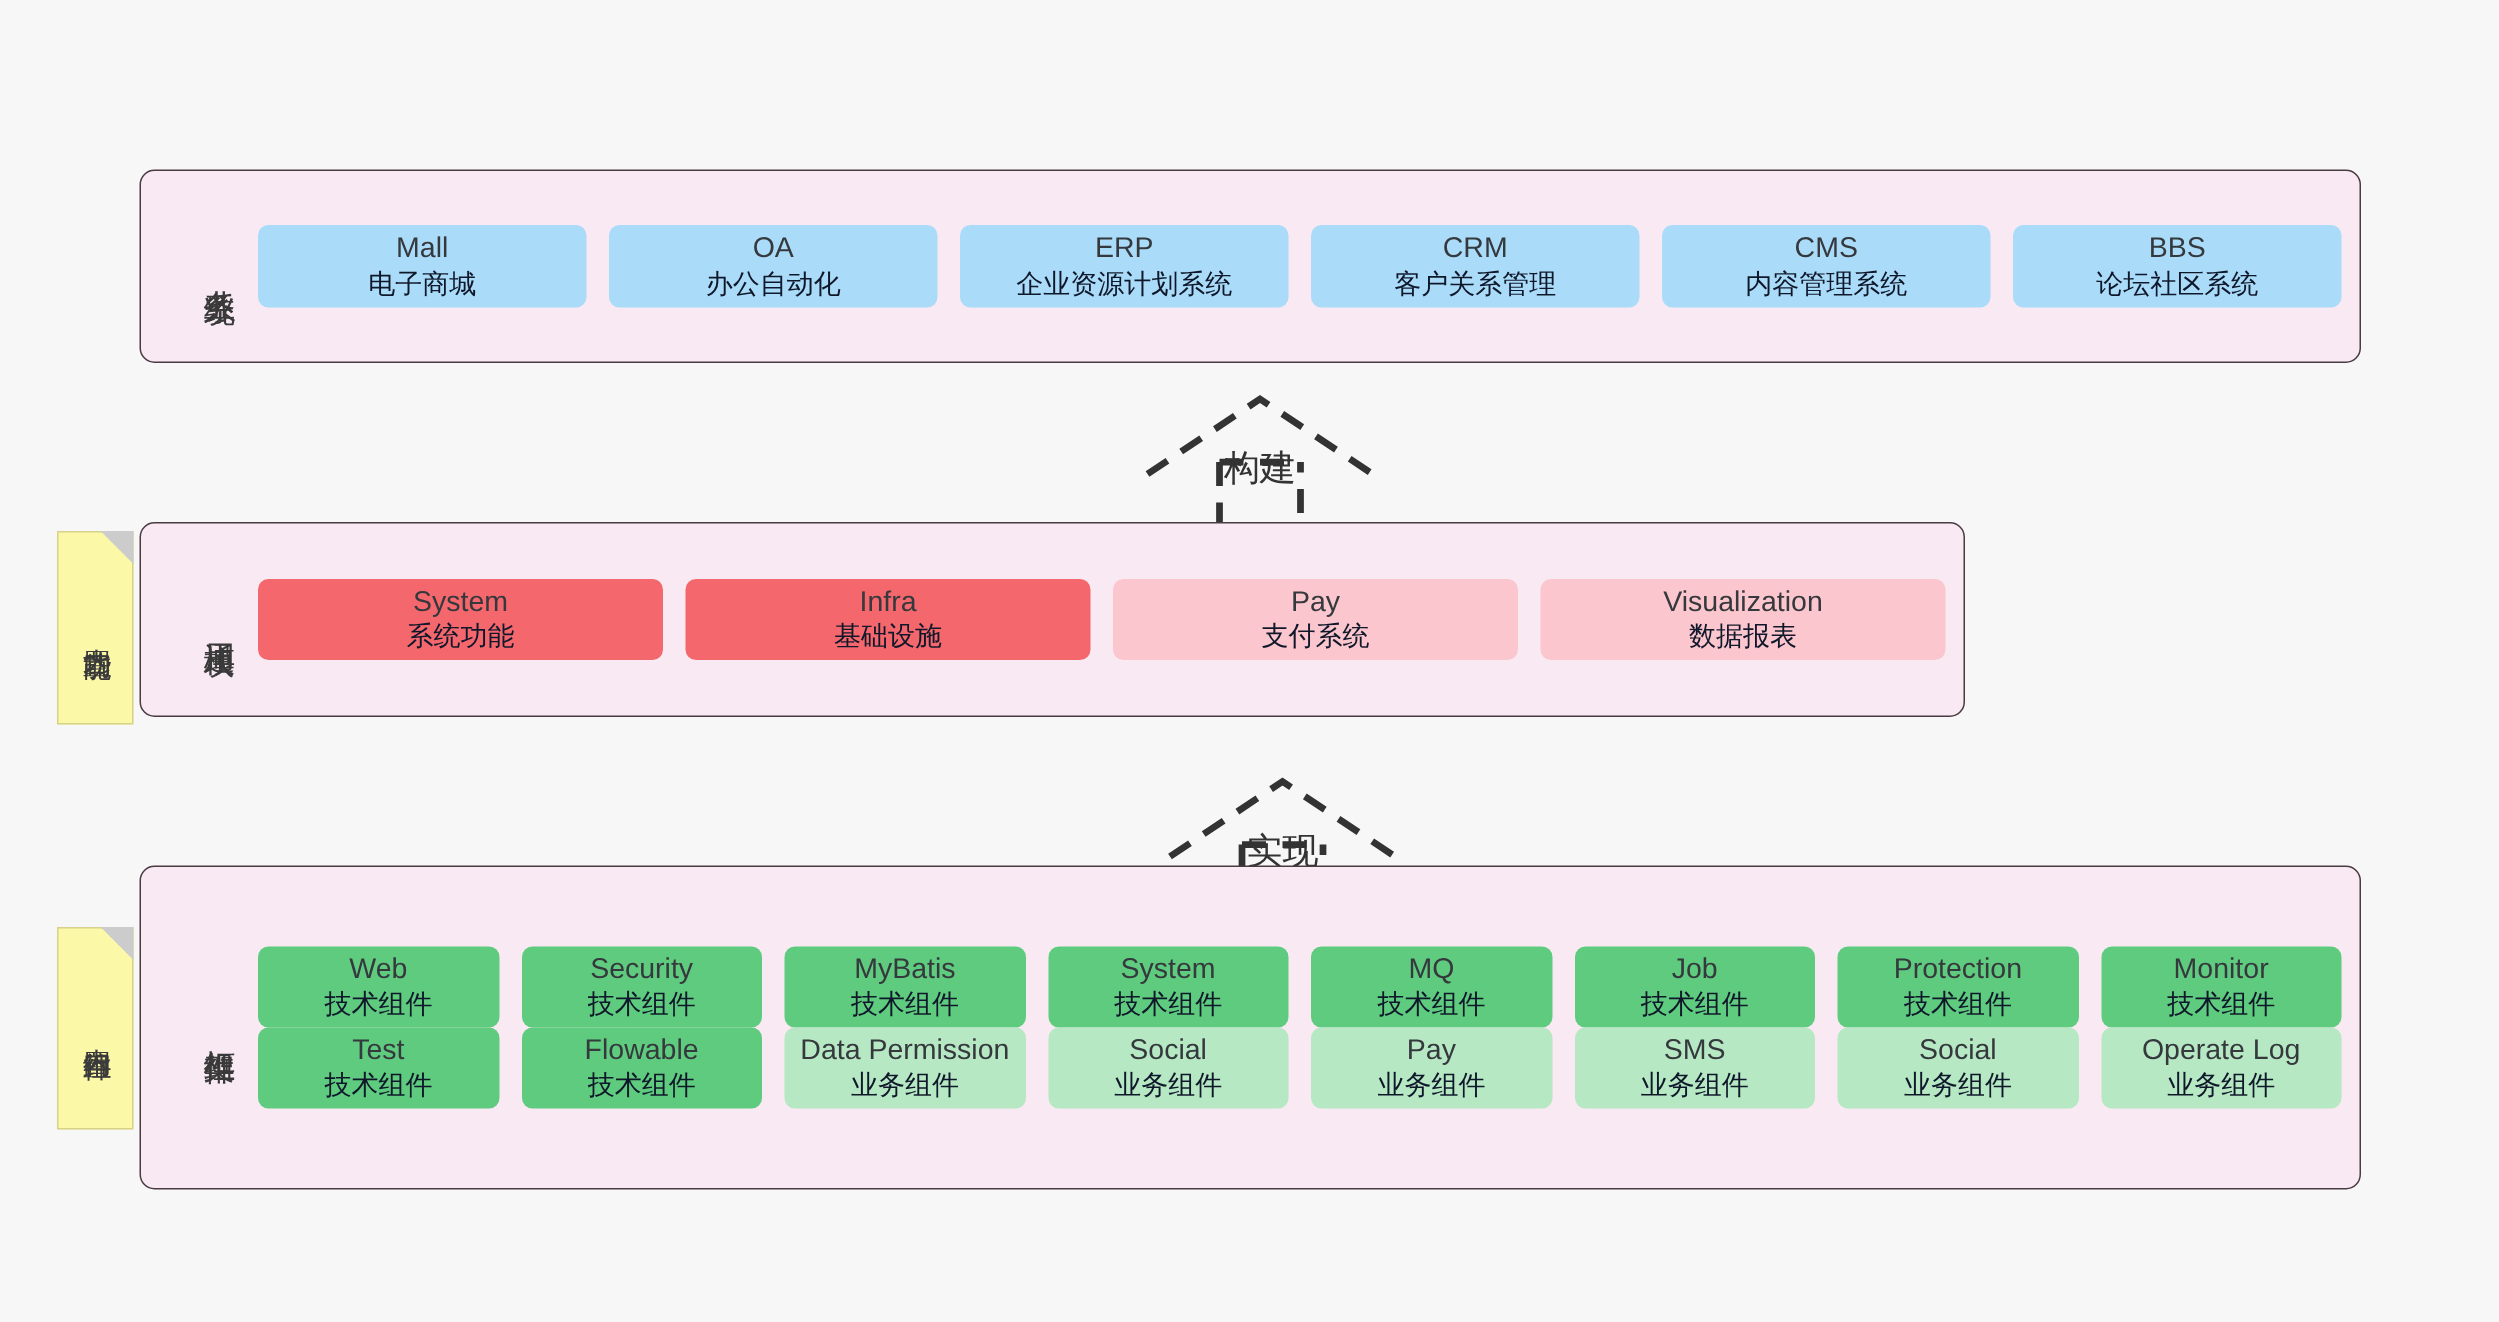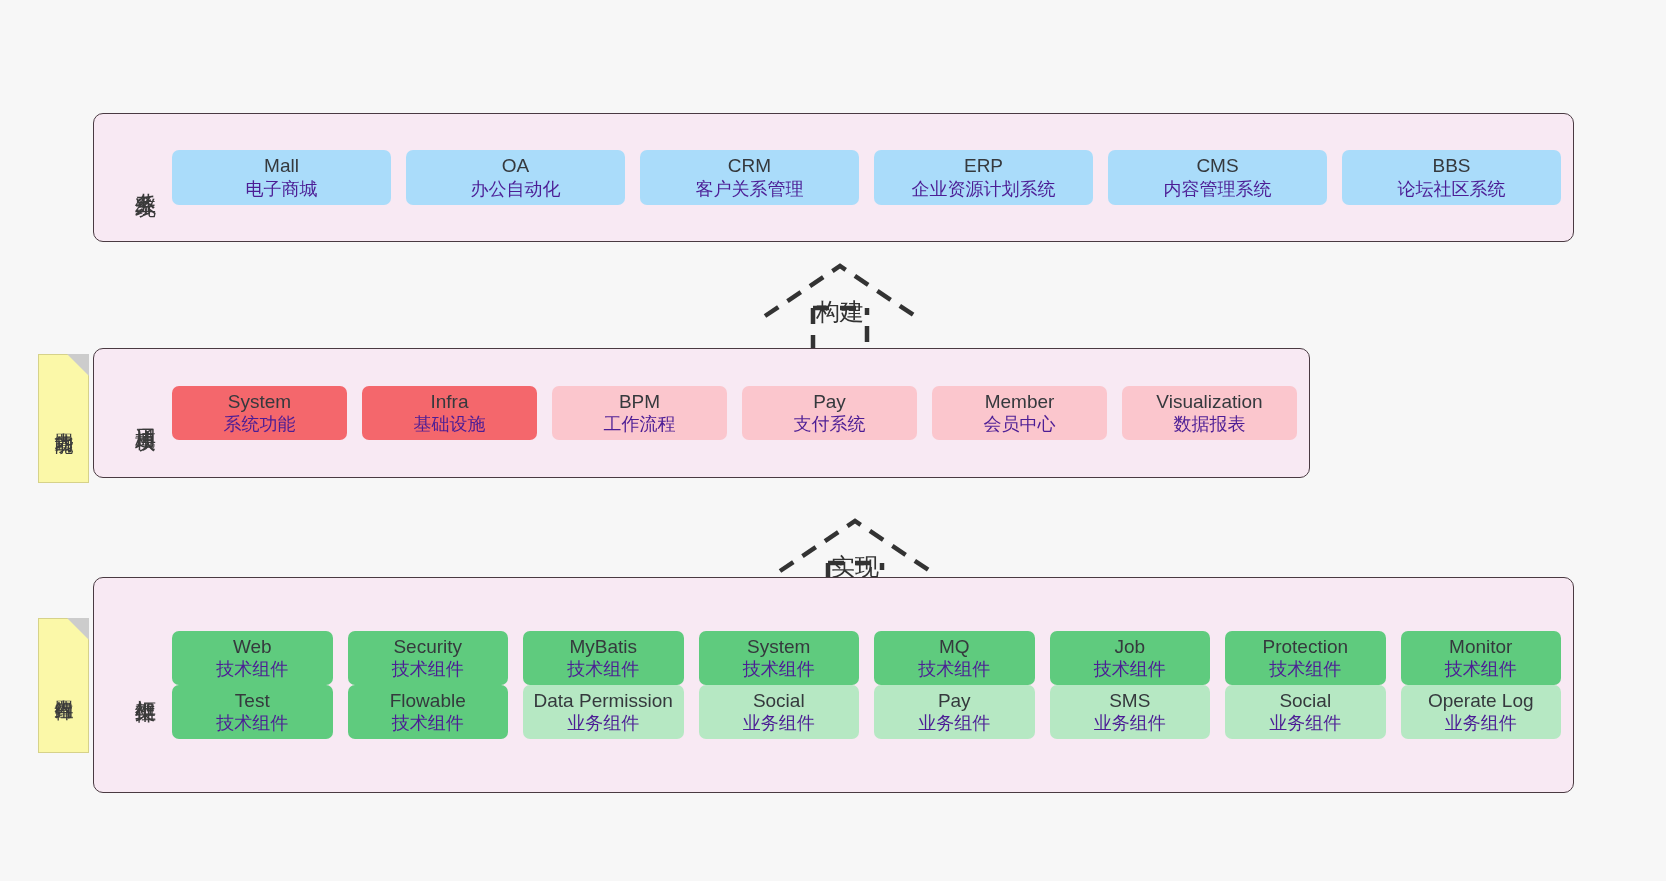--- a/index.html
+++ b/index.html
@@ -76,21 +76,21 @@
   }
   .cell .en {
     font-size: 19px;
     line-height: 1.22;
     color: #35393d;
     white-space: normal;
   }
   .cell .cn {
     font-size: 18px;
     line-height: 1.28;
-    color: #4c1d95;
+    color: #0f172a;
   }
 
   
   .c-blue        { background: #aadcfa; }
   .c-red         { background: #f4676c; }
   .c-pink        { background: #fbc6cd; }
   .c-green       { background: #5fcb7e; }
   .c-lightgreen  { background: #b6e8c3; }
 
   
@@ -164,26 +164,26 @@
       <div class="row">
         <div class="cell c-blue">
           <span class="en">Mall</span>
           <span class="cn">电子商城</span>
         </div>
         <div class="cell c-blue">
           <span class="en">OA</span>
           <span class="cn">办公自动化</span>
         </div>
         <div class="cell c-blue">
+          <span class="en">ERP</span>
+          <span class="cn">企业资源计划系统</span>
+        </div>
+        <div class="cell c-blue">
           <span class="en">CRM</span>
           <span class="cn">客户关系管理</span>
-        </div>
-        <div class="cell c-blue">
-          <span class="en">ERP</span>
-          <span class="cn">企业资源计划系统</span>
         </div>
         <div class="cell c-blue">
           <span class="en">CMS</span>
           <span class="cn">内容管理系统</span>
         </div>
         <div class="cell c-blue">
           <span class="en">BBS</span>
           <span class="cn">论坛社区系统</span>
         </div>
       </div>
@@ -207,30 +207,22 @@
       <div class="row">
         <div class="cell c-red">
           <span class="en">System</span>
           <span class="cn">系统功能</span>
         </div>
         <div class="cell c-red">
           <span class="en">Infra</span>
           <span class="cn">基础设施</span>
         </div>
         <div class="cell c-pink">
-          <span class="en">BPM</span>
-          <span class="cn">工作流程</span>
-        </div>
-        <div class="cell c-pink">
           <span class="en">Pay</span>
           <span class="cn">支付系统</span>
-        </div>
-        <div class="cell c-pink">
-          <span class="en">Member</span>
-          <span class="cn">会员中心</span>
         </div>
         <div class="cell c-pink">
           <span class="en">Visualization</span>
           <span class="cn">数据报表</span>
         </div>
       </div>
     </div>
   </div>
 
   <div class="arrow" id="arrow-impl">

